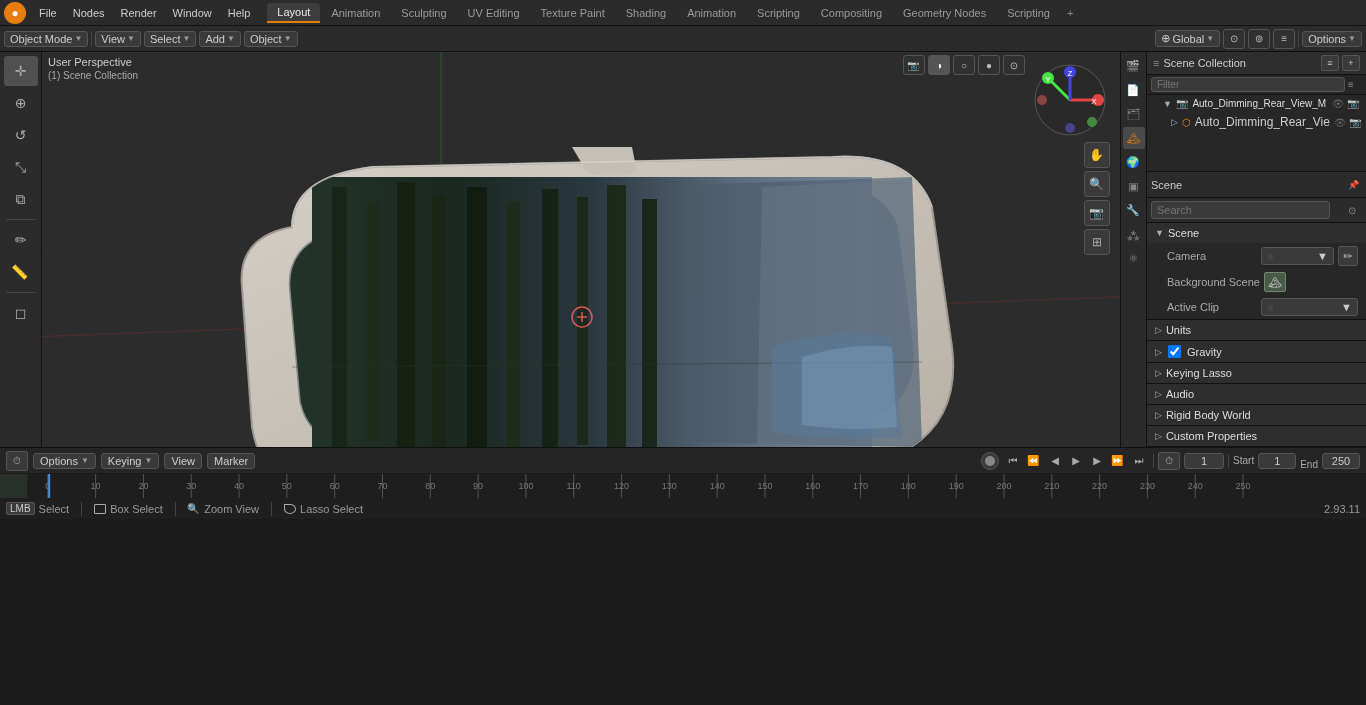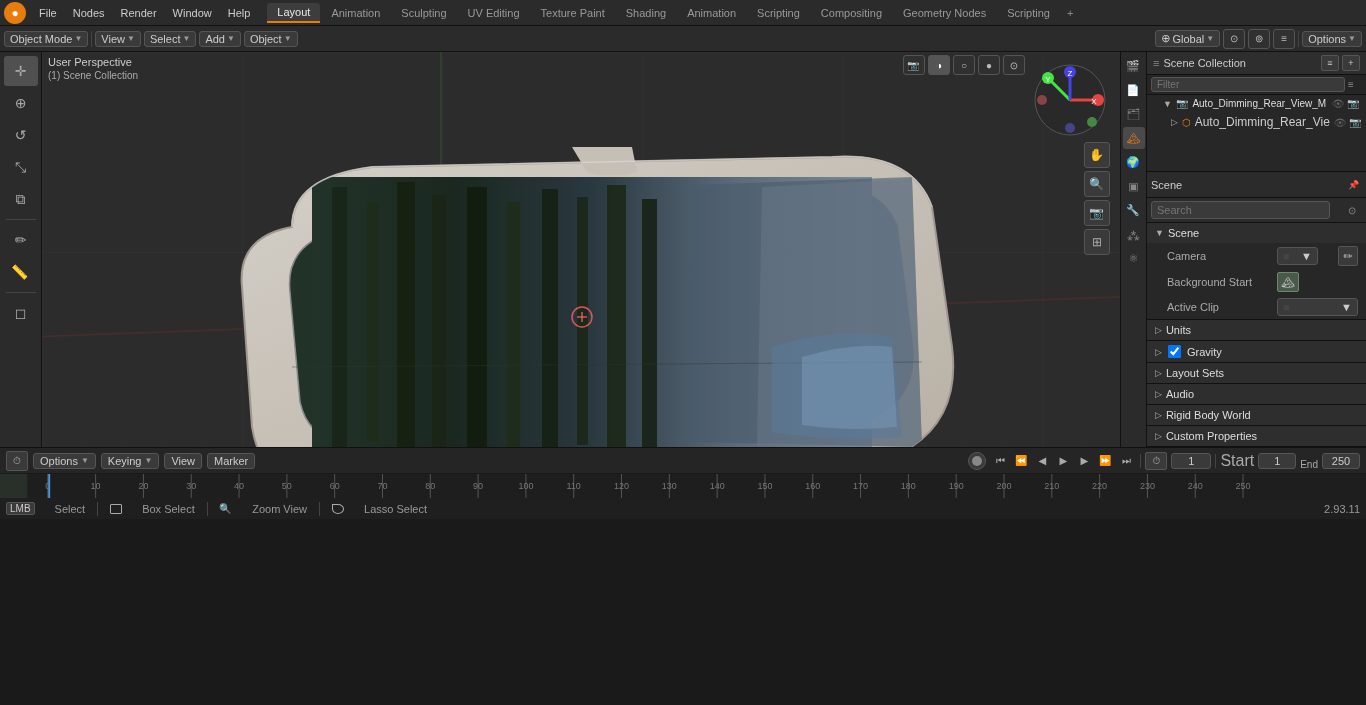--- a/index.html
+++ b/index.html
@@ -190,21 +190,21 @@
       color: #ddd;
       display: flex;
       align-items: center;
       gap: 4px;
       cursor: pointer;
     }
     .prop-row {
       display: flex;
       align-items: center;
       padding: 3px 8px 3px 20px;
-      gap: 20px;
+      gap: 4px;
       font-size: 11px;
     }
     .prop-label {
       color: #aaa;
       min-width: 90px;
     }
     .prop-value {
       flex: 1;
       background: #3a3a3a;
       border: 1px solid #555;
@@ -245,21 +245,21 @@
       display: flex;
       align-items: center;
       padding: 0 6px;
       gap: 12px;
       font-size: 11px;
       color: #999;
     }
     .status-item {
       display: flex;
       align-items: center;
-      gap: 20px;
+      gap: 4px;
     }
     .status-key {
       background: #3a3a3a;
       border: 1px solid #555;
       border-radius: 2px;
       padding: 0 3px;
       font-size: 10px;
       color: #ccc;
     }
 
@@ -695,21 +695,21 @@
         <div class="prop-row">
           <span class="prop-label">Camera</span>
           <div class="prop-value">
             <span style="color:#444;">■</span>
             <span>▼</span>
           </div>
           <div style="width:20px;height:20px;display:flex;align-items:center;justify-content:center;background:#3a3a3a;border:1px solid #555;border-radius:2px;cursor:pointer;">✏</div>
         </div>
 
         <div class="prop-row">
-          <span class="prop-label">Background Start</span>
+          <span class="prop-label">Background Scene</span>
           <div style="width:22px;height:20px;display:flex;align-items:center;justify-content:center;background:#4a5a4a;border:1px solid #6a8a6a;border-radius:2px;cursor:pointer;">🏔</div>
         </div>
 
         <div class="prop-row">
           <span class="prop-label">Active Clip</span>
           <div class="prop-value">
             <span style="color:#444;">■</span>
             <span>▼</span>
           </div>
         </div>
@@ -726,21 +726,21 @@
         <div class="prop-section-header">
           <span style="color:#aaa;font-size:9px;">▷</span>
           <input type="checkbox" checked="" style="margin: 0px 2px;">
           <span>Gravity</span>
         </div>
       </div>
 
       <div class="prop-section">
         <div class="prop-section-header">
           <span style="color:#aaa;font-size:9px;">▷</span>
-          <span>Layout Sets</span>
+          <span>Keying Lasso</span>
         </div>
       </div>
 
       <div class="prop-section">
         <div class="prop-section-header">
           <span style="color:#aaa;font-size:9px;">▷</span>
           <span>Audio</span>
         </div>
       </div>
 
@@ -795,21 +795,21 @@
         <div class="tl-btn">▶</div>
         <div class="tl-btn">▶</div>
         <div class="tl-btn">⏩</div>
         <div class="tl-btn">⏭</div>
       </div>
       <div style="width:1px;height:14px;background:#444;"></div>
 
       <div style="width:22px;height:18px;display:flex;align-items:center;justify-content:center;background:#3a3a3a;border:1px solid #555;border-radius:2px;font-size:10px;color:#aaa;cursor:pointer;">⏱</div>
       <input class="frame-input" value="1" style="width: 40px; background: rgb(58, 58, 58); border: 1px solid rgb(85, 85, 85); border-radius: 3px; padding: 1px 3px; color: rgb(204, 204, 204); font-size: 11px; text-align: center;">
       <div style="width:1px;height:14px;background:#444;"></div>
-      <span style="font-size:16px;color:#aaa;">Start</span>
+      <span style="font-size:10px;color:#aaa;">Start</span>
       <input class="frame-input" style="width: 38px; background: rgb(58, 58, 58); border: 1px solid rgb(85, 85, 85); border-radius: 3px; padding: 1px 3px; color: rgb(204, 204, 204); font-size: 11px; text-align: center;" value="1">
       <span style="font-size:10px;color:#aaa;margin-top:8px;">End</span>
       <input class="frame-input" style="width: 38px; background: rgb(58, 58, 58); border: 1px solid rgb(85, 85, 85); border-radius: 3px; padding: 1px 3px; color: rgb(204, 204, 204); font-size: 11px; text-align: center;" value="250">
     </div>
   </div>
 
   <div id="tl-ruler-row">
     <svg width="100%" height="24" style="position:absolute;top:0;left:0;">
       <rect width="100%" height="24" fill="#1e1e1e"></rect>
       <rect x="0" y="0" width="2%" height="24" fill="#3a4a3a" opacity="0.4"></rect>

